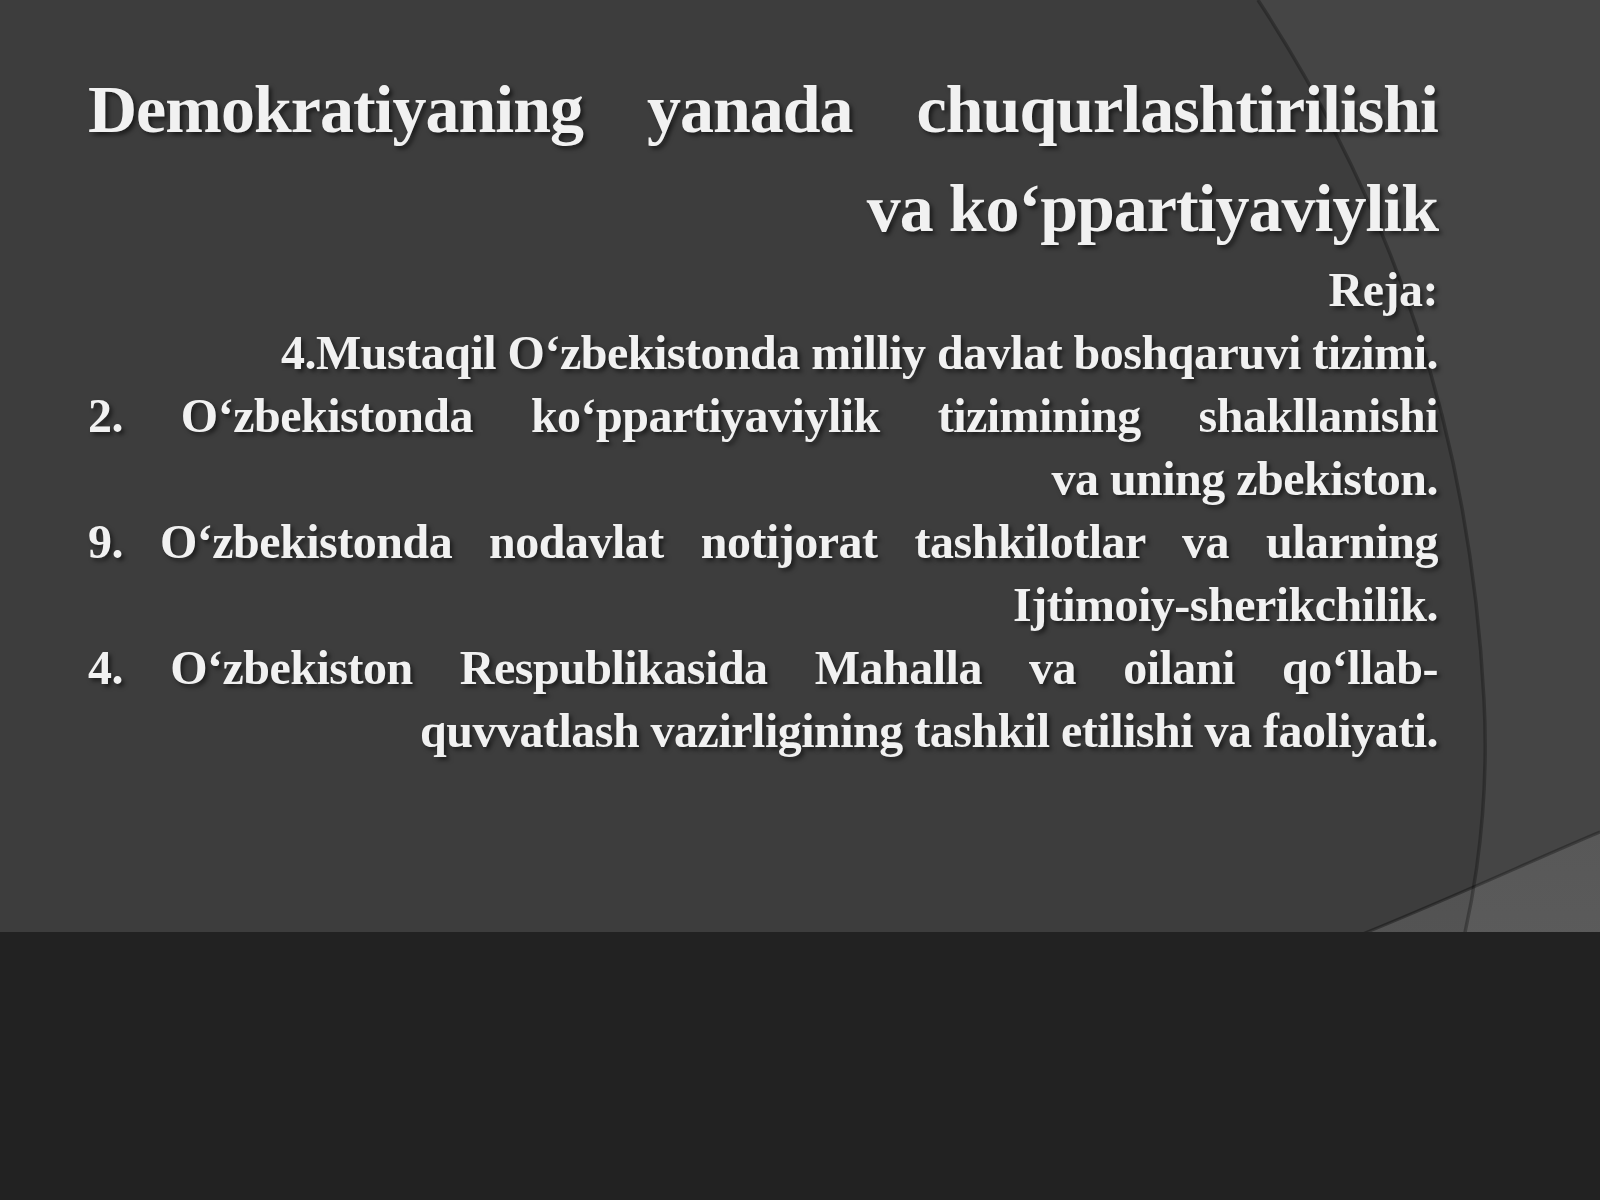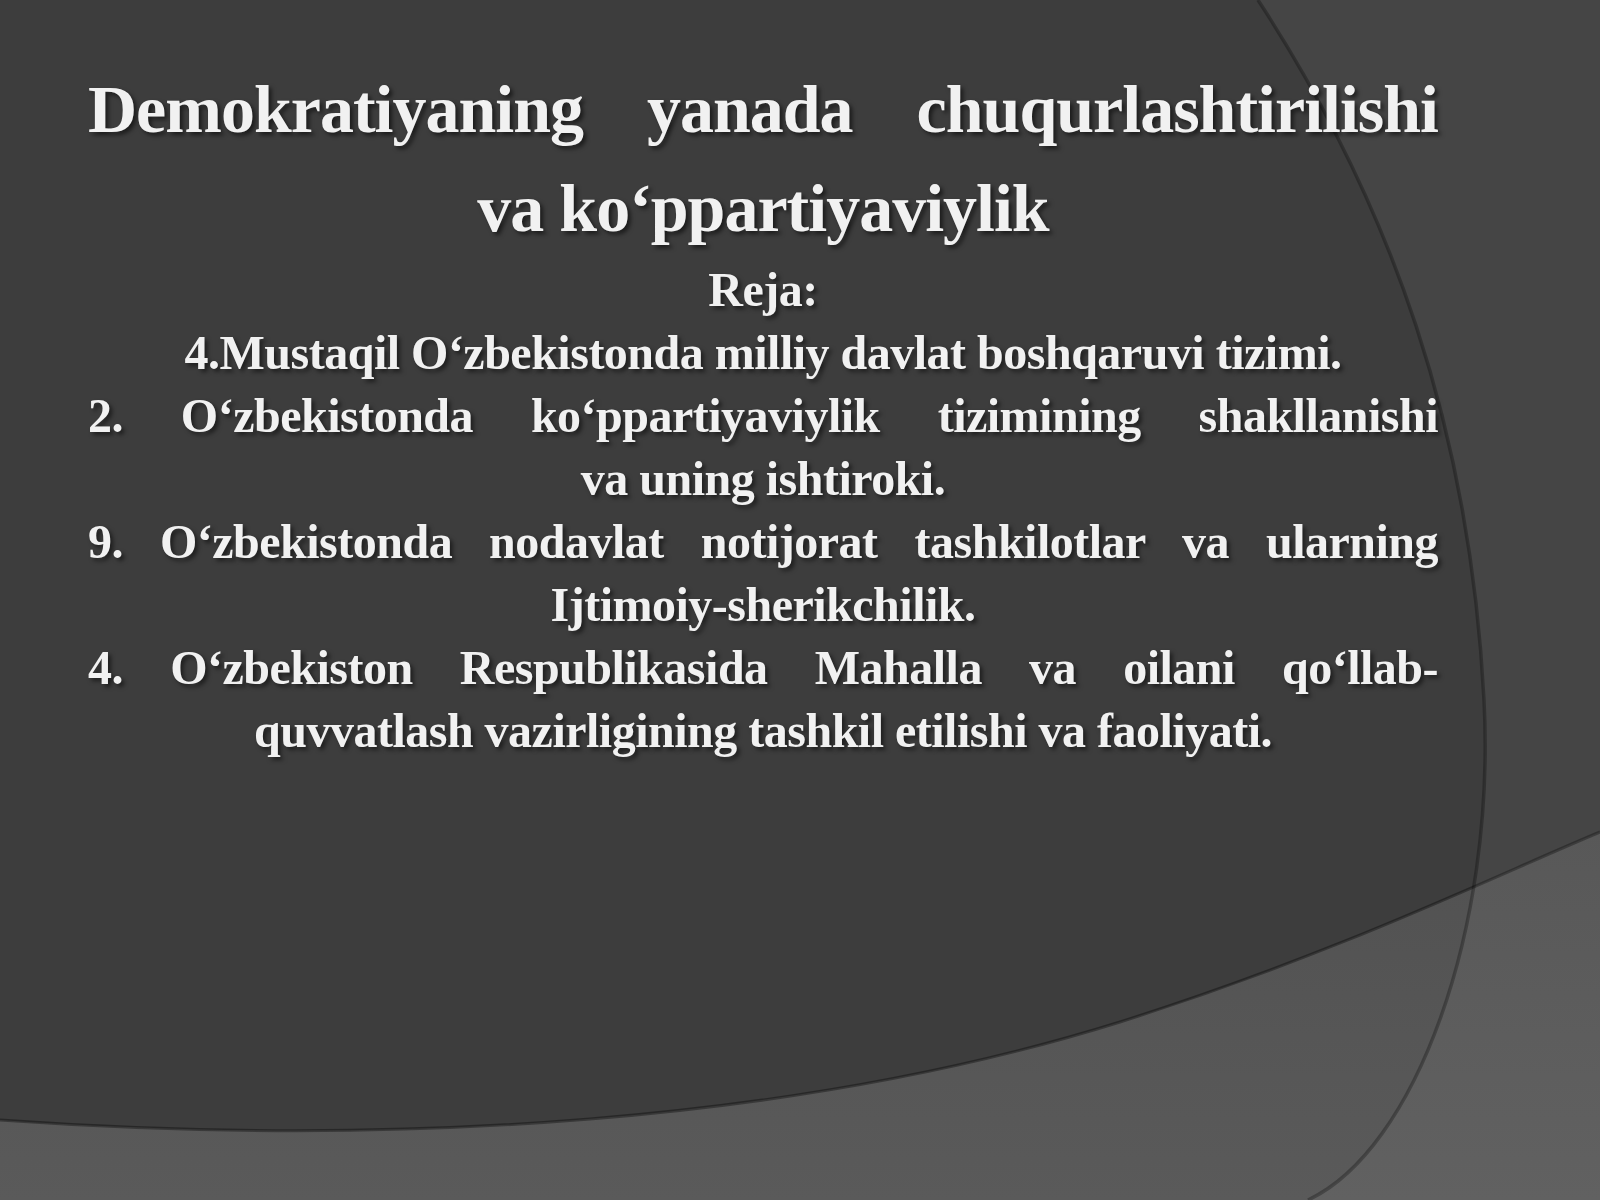--- a/index.html
+++ b/index.html
@@ -3,21 +3,21 @@
 <meta charset="utf-8">
 <style>
   html, body {
     margin: 0;
     padding: 0;
     background: #222;
   }
   .slide {
     position: relative;
     width: 1600px;
-    height: 1200px;
+    height: 932px;
     overflow: hidden;
     background: #3d3d3d;
     font-family: "Liberation Serif", "DejaVu Serif", serif;
   }
   .bg {
     position: absolute;
     left: 0;
     top: 0;
     width: 1600px;
     height: 1200px;
@@ -38,21 +38,21 @@
     letter-spacing: -1px;
     text-shadow: 3px 3px 4px rgba(0,0,0,0.55);
   }
   .body-block {
     font-size: 48px;
     line-height: 63px;
     letter-spacing: -0.5px;
     text-shadow: 3px 3px 4px rgba(0,0,0,0.5);
   }
   .line {
-    text-align: center;
+    text-align: right;
     white-space: nowrap;
   }
   .j {
     white-space: normal;
     text-align: justify;
     text-align-last: justify;
   }
 </style>
 </head>
 <body>
@@ -77,21 +77,21 @@
 
     <div class="title">
       <div class="line j">Demokratiyaning yanada chuqurlashtirilishi</div>
       <div class="line">va ko‘ppartiyaviylik</div>
     </div>
 
     <div class="body-block">
       <div class="line">Reja:</div>
       <div class="line">4.Mustaqil O‘zbekistonda milliy davlat boshqaruvi tizimi.</div>
       <div class="line j">2. O‘zbekistonda ko‘ppartiyaviylik tizimining shakllanishi</div>
-      <div class="line">va uning ishtiroki.</div>
+      <div class="line">va uning zbekiston.</div>
       <div class="line j">9. O‘zbekistonda nodavlat notijorat tashkilotlar va ularning</div>
       <div class="line">Ijtimoiy-sherikchilik.</div>
       <div class="line j">4. O‘zbekiston Respublikasida Mahalla va oilani qo‘llab-</div>
       <div class="line">quvvatlash vazirligining tashkil etilishi va faoliyati.</div>
     </div>
 
   </div>
 </div>
 
 </body></html>

